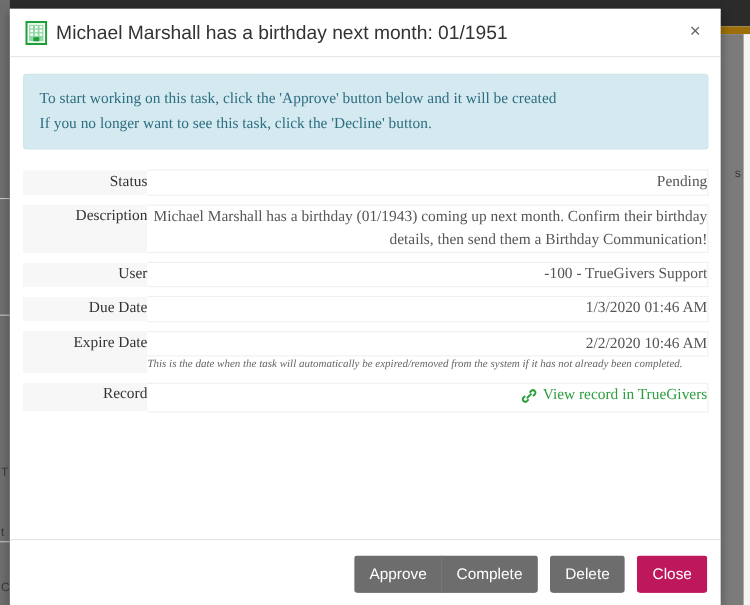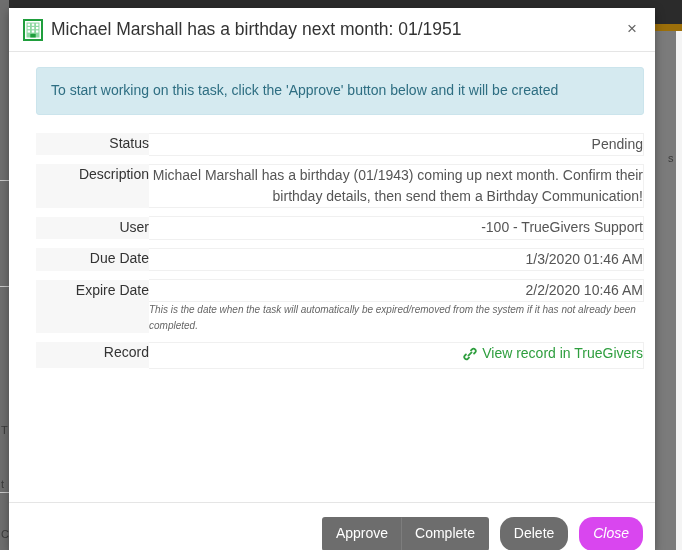--- a/index.html
+++ b/index.html
@@ -123,23 +123,24 @@
     line-height: 22px;
     text-align: center;
     cursor: pointer;
     padding: 0;
     font-family: "Liberation Sans", sans-serif;
   }
 
   
   .modal-body {
     flex: 1 1 auto;
-    padding: 15px 11px 0 27px;
+    padding: 15px 11px 0 12px;
     box-sizing: border-box;
     overflow: hidden;
+    font-family: Liberation Serif, serif;
   }
 
   .alert-info {
     background: #d5eaf0;
     color: #2e6e82;
     border: 1px solid #cbe4ec;
     border-radius: 3px;
     padding: 12px 14px;
     line-height: 1.55;
     font-size: 14px;
@@ -200,55 +201,55 @@
   }
   .link-icon { width: 14px; height: 14px; display: block; }
 
   
   .modal-footer {
     flex: 0 0 auto;
     border-top: 1px solid #e5e5e5;
     padding: 14px 12px 14px 12px;
     box-sizing: border-box;
     text-align: right;
-    height: 48px;
+    height: 60px;
   }
   .btn {
     display: inline-block;
     font-family: "Liberation Sans", sans-serif;
     font-size: 14px;
     line-height: 1.4;
     color: #ffffff;
     border: 1px solid transparent;
     padding: 6px 13px;
     cursor: pointer;
     vertical-align: middle;
     background: #6d6d6d;
-    border-radius: 14px;
+    border-radius: 3px;
   }
   .btn-group { display: inline-block; vertical-align: middle; }
   .btn-group .btn {
     border-radius: 0;
     margin-left: -1px;
     border-left: 1px solid #7d7d7d;
     float: left;
   }
   .btn-group .btn:first-child {
     border-top-left-radius: 3px;
     border-bottom-left-radius: 3px;
     margin-left: 0;
     border-left: 1px solid transparent;
   }
   .btn-group .btn:last-child {
     border-top-right-radius: 3px;
     border-bottom-right-radius: 3px;
   }
   .btn-group::after { content: ""; display: table; clear: both; }
   .btn-delete { background: #6d6d6d; margin-left: 7px; }
-  .btn-close-ft { background: #d946ef; margin-left: 7px; font-style: italic; }
+  .btn-close-ft { background: #be185d; margin-left: 7px; }
 </style>
 </head>
 <body>
 
 <div id="backdrop">
   <div class="bd-dark-top"></div>
   <div class="bd-dark-left"></div>
   <div class="bd-dark-topright"></div>
   <div class="bd-amber"></div>
   <div class="bd-right-gutter"></div>
@@ -284,20 +285,21 @@
       </svg>
     </span>
     <span class="modal-title">Michael Marshall has a birthday next month: 01/1951</span>
     <button class="close-x">×</button>
   </div>
 
   <div class="modal-body">
 
     <div class="alert-info">
       <div>To start working on this task, click the 'Approve' button below and it will be created</div>
+      <div>If you no longer want to see this task, click the 'Decline' button.</div>
     </div>
 
     <table class="form-table">
       <tbody>
         <tr>
           <td class="lbl-cell">Status</td>
           <td class="val-cell">Pending</td>
         </tr>
         <tr class="row-gap">
             <td colspan="2"></td>

